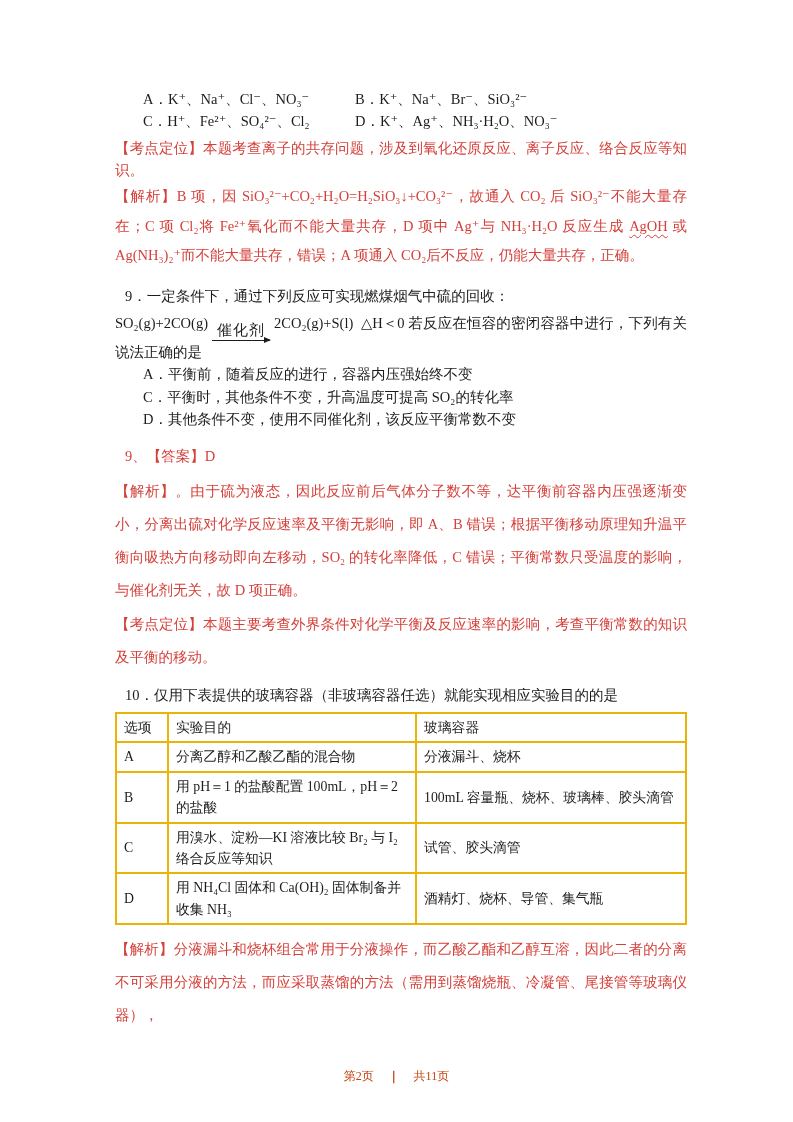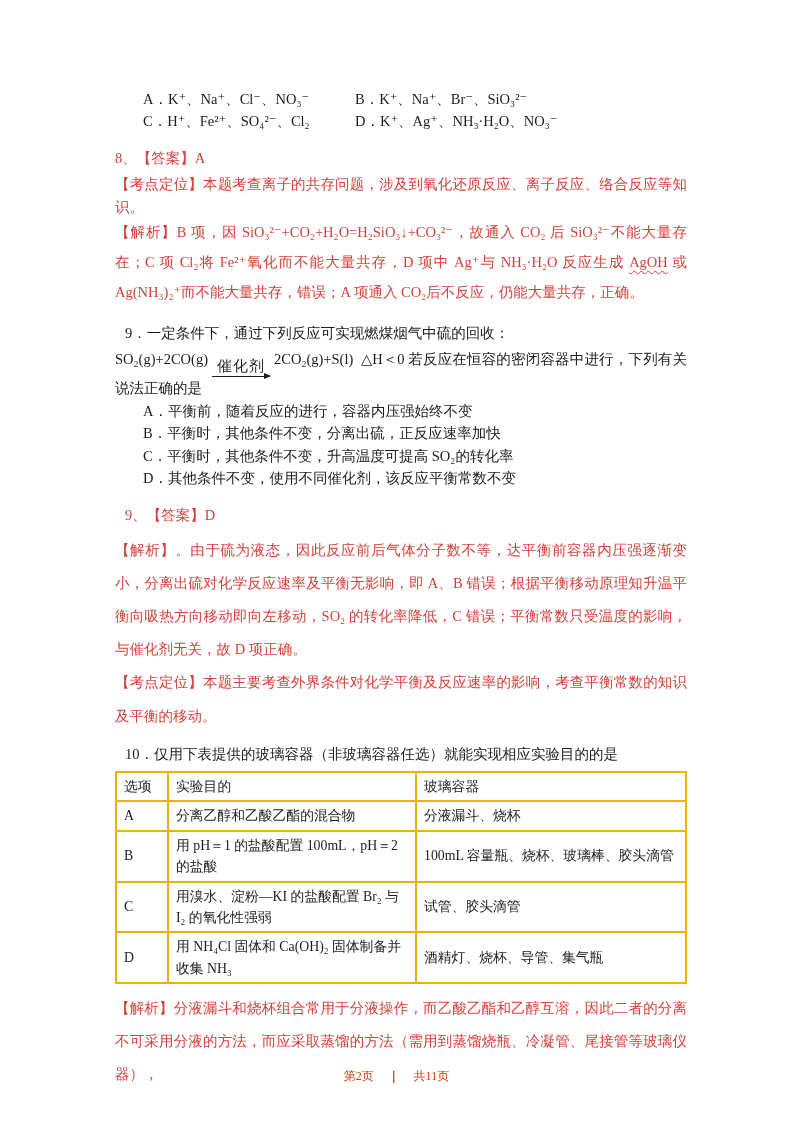--- a/index.html
+++ b/index.html
@@ -106,32 +106,30 @@
 
     <div class="opt-row">
       <span class="opt-a">A．K⁺、Na⁺、Cl⁻、NO₃⁻</span>
       <span>B．K⁺、Na⁺、Br⁻、SiO₃²⁻</span>
     </div>
     <div class="opt-row">
       <span class="opt-a">C．H⁺、Fe²⁺、SO₄²⁻、Cl₂</span>
       <span>D．K⁺、Ag⁺、NH₃·H₂O、NO₃⁻</span>
     </div>
 
-    <p class="para red mt-md">8、【答案】A</p>
     <p class="para red justify mt-sm">【考点定位】本题考查离子的共存问题，涉及到氧化还原反应、离子反应、络合反应等知识。</p>
     <p class="para red justify lh-wide"><span>【解析】B 项，因 SiO₃²⁻+CO₂+H₂O=H₂SiO₃↓+CO₃²⁻，故通入 CO₂ 后 SiO₃²⁻不能大量存在；C 项 Cl₂将 Fe²⁺氧化而不能大量共存，D 项中 Ag⁺与 NH₃·H₂O 反应生成 </span><span class="wavy">AgOH</span><span> 或 Ag(NH₃)₂⁺而不能大量共存，错误；A 项通入 CO₂后不反应，仍能大量共存，正确。</span></p>
 
     <p class="para mt-md indent">9．一定条件下，通过下列反应可实现燃煤烟气中硫的回收：</p>
     <p class="para justify mt-sm"><span>SO₂(g)+2CO(g)</span><span class="rxn">
           <span class="cat">催化剂</span>
           <span class="arrow-line"></span>
         </span><span>2CO₂(g)+S(l)</span>&nbsp;&nbsp;<span>△H＜0 若反应在恒容的密闭容器中进行，下列有关说法正确的是</span></p>
     <div class="q-options">
       <p class="para q-opt">A．平衡前，随着反应的进行，容器内压强始终不变</p>
-      <p class="para q-opt">B．平衡时，其他条件不变，分离出硫，正反应速率加快</p>
       <p class="para q-opt">C．平衡时，其他条件不变，升高温度可提高 SO₂的转化率</p>
       <p class="para q-opt">D．其他条件不变，使用不同催化剂，该反应平衡常数不变</p>
     </div>
     <p class="para red mt-md indent">9、【答案】D</p>
     <p class="para red justify lh-xwide mt-8">【解析】。由于硫为液态，因此反应前后气体分子数不等，达平衡前容器内压强逐渐变小，分离出硫对化学反应速率及平衡无影响，即 A、B 错误；根据平衡移动原理知升温平衡向吸热方向移动即向左移动，SO₂ 的转化率降低，C 错误；平衡常数只受温度的影响，与催化剂无关，故 D 项正确。</p>
     <p class="para red justify lh-xwide">【考点定位】本题主要考查外界条件对化学平衡及反应速率的影响，考查平衡常数的知识及平衡的移动。</p>
 
     <p class="para mt-10 indent">10．仅用下表提供的玻璃容器（非玻璃容器任选）就能实现相应实验目的的是</p>
     <table class="exp-table">
       <colgroup>
@@ -152,21 +150,21 @@
           <td>分离乙醇和乙酸乙酯的混合物</td>
           <td>分液漏斗、烧杯</td>
         </tr>
         <tr>
           <td>B</td>
           <td>用 pH＝1 的盐酸配置 100mL，pH＝2 的盐酸</td>
           <td>100mL 容量瓶、烧杯、玻璃棒、胶头滴管</td>
         </tr>
         <tr>
           <td>C</td>
-          <td>用溴水、淀粉—KI 的盐酸配置 Br₂ 与 I₂ 的氧化性强弱</td>
+          <td>用溴水、淀粉—KI 溶液比较 Br₂ 与 I₂ 络合反应等知识</td>
           <td>试管、胶头滴管</td>
         </tr>
         <tr>
           <td>D</td>
           <td>用 NH₄Cl 固体和 Ca(OH)₂ 固体制备并收集 NH₃</td>
           <td>酒精灯、烧杯、导管、集气瓶</td>
         </tr>
       </tbody>
     </table>
 

